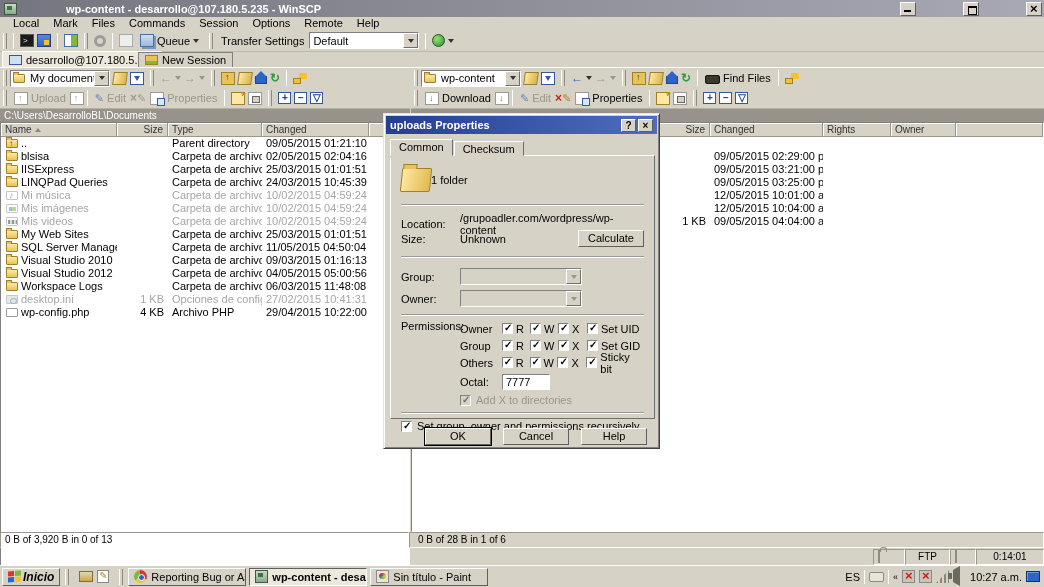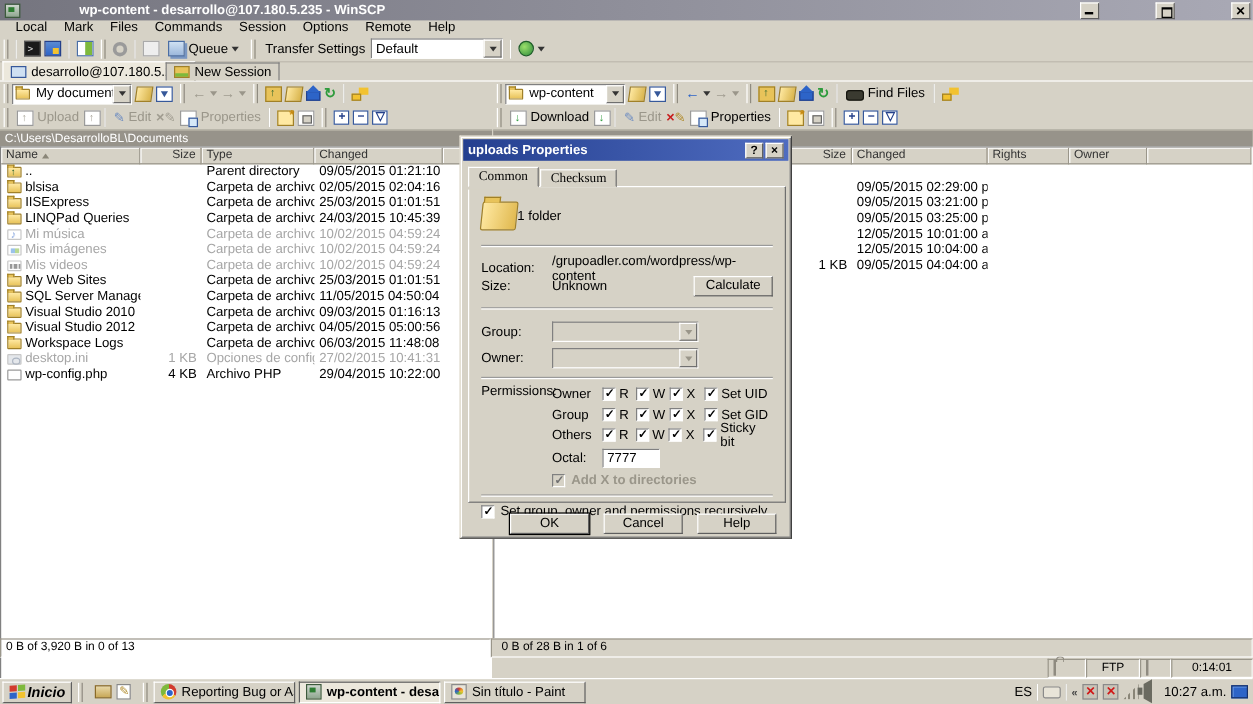--- a/index.html
+++ b/index.html
@@ -151,21 +151,21 @@
   .ic-spk { width:0; height:0; border-top:4px solid transparent; border-bottom:4px solid transparent; border-right:7px solid #6a6a60; margin-top:2px; }
   .ic-spk::before { content:""; position:absolute; left:-5px; top:3px; width:4px; height:6px; background:#6a6a60; }
   .ic-bluescreen { width:14px; height:11px; background:#2d64c8; border:1px solid #16306a; box-shadow:inset 1px 1px 0 #6a9ae8; }
   .traysep { width:1px; height:14px; background:#9a968a; border-right:1px solid #fff; }
 
   
   .dlg { left:383px; top:113px; width:277px; height:336px; background:#d6d2c6; border:1px solid; border-color:#e8e4d8 #404040 #404040 #e8e4d8; box-shadow:inset 1px 1px 0 #fff, inset -1px -1px 0 #808080; z-index:50; }
   .dlg-title { position:absolute; left:2px; top:2px; right:2px; height:18px; background:linear-gradient(90deg,#243f8f,#4f6cc0); color:#fff; font-weight:bold; display:flex; align-items:center; padding:0 4px; }
   .dlg-title .t { flex:1; }
   .dbtn { width:15px; height:13px; background:#d6d2c6; border:1px solid; border-color:#fff #5f5f5f #5f5f5f #fff; margin-left:2px; text-align:center; line-height:11px; font-weight:bold; font-size:10px; color:#000; font-style:normal; }
-  .dtabs { position:absolute; left:6px; top:25px; height:17px; display:flex; align-items:flex-end; z-index:2;font-family:Liberation Serif, serif; }
+  .dtabs { position:absolute; left:6px; top:25px; height:17px; display:flex; align-items:flex-end; z-index:2; }
   .dtab { height:15px; padding:0 8px; border:1px solid; border-color:#fff #6f6f6f transparent #fff; background:#d6d2c6; line-height:15px; margin-right:1px; }
   .dtab.active { height:17px; font-size:11px; box-shadow:0 2px 0 #d6d2c6; }
   .dpage { position:absolute; left:6px; top:41px; width:265px; height:264px; border:1px solid; border-color:#fff #6f6f6f #6f6f6f #fff; background:#d6d2c6; }
   .drow { position:absolute; left:10px; right:10px; display:flex; align-items:center; }
   .dlabel { width:59px; flex:none; }
   .bigfolder { width:30px; height:24px; background:linear-gradient(100deg,#ffe9a2,#e0b84e); border:1px solid #a08028; border-radius:2px; position:relative; transform:skewX(-6deg); }
   .bigfolder::before { content:""; position:absolute; left:0; top:-5px; width:12px; height:4px; background:#e8c35a; border:1px solid #a08028; border-bottom:none; }
   .dcombo { width:122px; height:17px; background:#d6d2c6; border:1px solid; border-color:#808080 #fff #fff #808080; display:flex; }
   .dcombo .sp { flex:1; }
   .dcombo .cbtn { width:15px; height:15px; background:#d6d2c6; border:1px solid; border-color:#fff #6f6f6f #6f6f6f #fff; display:flex; align-items:center; justify-content:center; }
@@ -784,21 +784,21 @@
           <span class="permflag" style="width:auto; margin-left:1px;">
             <span class="cb checked"></span>
             <span>Sticky bit</span>
           </span>
         </div>
       </div>
     <div class="drow" style="top:218px; left:69px;">
       <span style="width:42px">Octal:</span>
       <span class="dinput">7777</span>
     </div>
-    <div class="drow" style="top:238px; left:69px;font-weight:bold;">
+    <div class="drow" style="top:238px; left:69px;">
       <span class="cb checked dis"></span>
       <span class="dislabel" style="margin-left:5px">Add X to directories</span>
     </div>
     <div class="etch" style="position:absolute; left:10px; right:10px; top:256px;"></div>
     <div class="drow" style="top:264px;">
       <span class="cb checked"></span>
       <span style="margin-left:5px">Set group, owner and permissions recursively</span>
     </div>
   </div>
   <div class="dfoot">

